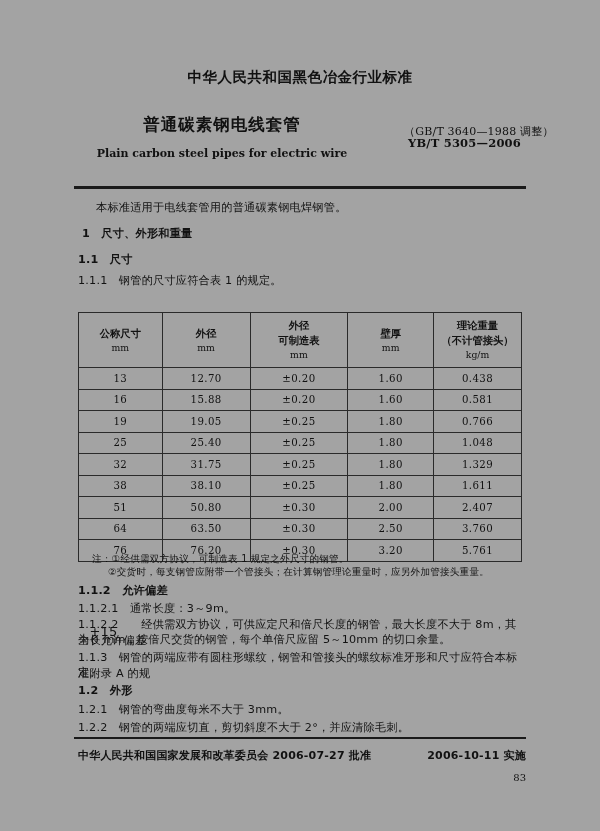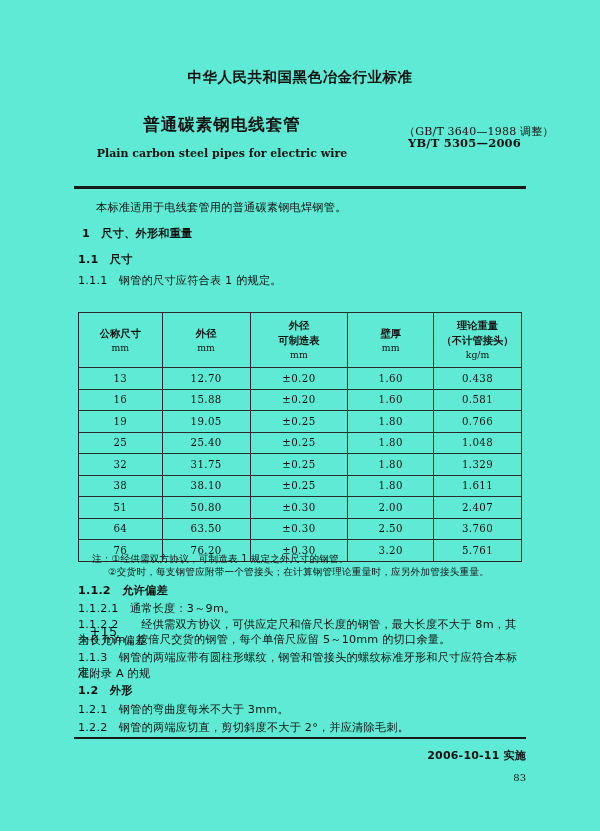--- a/index.html
+++ b/index.html
@@ -14,21 +14,21 @@
     position: relative;
     font-family: "DejaVu Sans", "Liberation Sans", sans-serif;
     color: #111111;
     overflow: hidden;
   }
   .page {
     position: absolute;
     left: 0; top: 0;
     width: 600px;
     height: 831px;
-    background: #5eead4;
+    background: #a3a3a3;
     text-decoration: underline;
   }
 
   
   .std-title {
     position: absolute;
     left: 0; top: 68px;
     width: 600px;
     text-align: center;
     font-size: 14.5px;
@@ -309,16 +309,17 @@
   <div class="body-text b-1121">1.1.2.1　通常长度：3～9m。</div>
   <div class="body-text b-1122a">1.1.2.2　　经供需双方协议，可供应定尺和倍尺长度的钢管，最大长度不大于 8m，其全长允许偏差</div>
   <div class="body-text b-1122b"><span>为</span><span class="frac"><span class="num">+15</span><span class="den">0</span></span><span>mm；按倍尺交货的钢管，每个单倍尺应留 5～10mm 的切口余量。</span></div>
   <div class="body-text b-113a">1.1.3　钢管的两端应带有圆柱形螺纹，钢管和管接头的螺纹标准牙形和尺寸应符合本标准附录 A 的规</div>
   <div class="body-text b-113b">定。</div>
   <div class="body-text b-12">1.2　外形</div>
   <div class="body-text b-121">1.2.1　钢管的弯曲度每米不大于 3mm。</div>
   <div class="body-text b-122">1.2.2　钢管的两端应切直，剪切斜度不大于 2°，并应清除毛刺。</div>
 
   <div class="rule-bottom"></div>
+  <div class="foot-left">中华人民共和国国家发展和改革委员会 2006-07-27 批准</div>
   <div class="foot-right">2006-10-11 实施</div>
   <div class="page-num">83</div>
 
 </div>
 
 </body></html>

